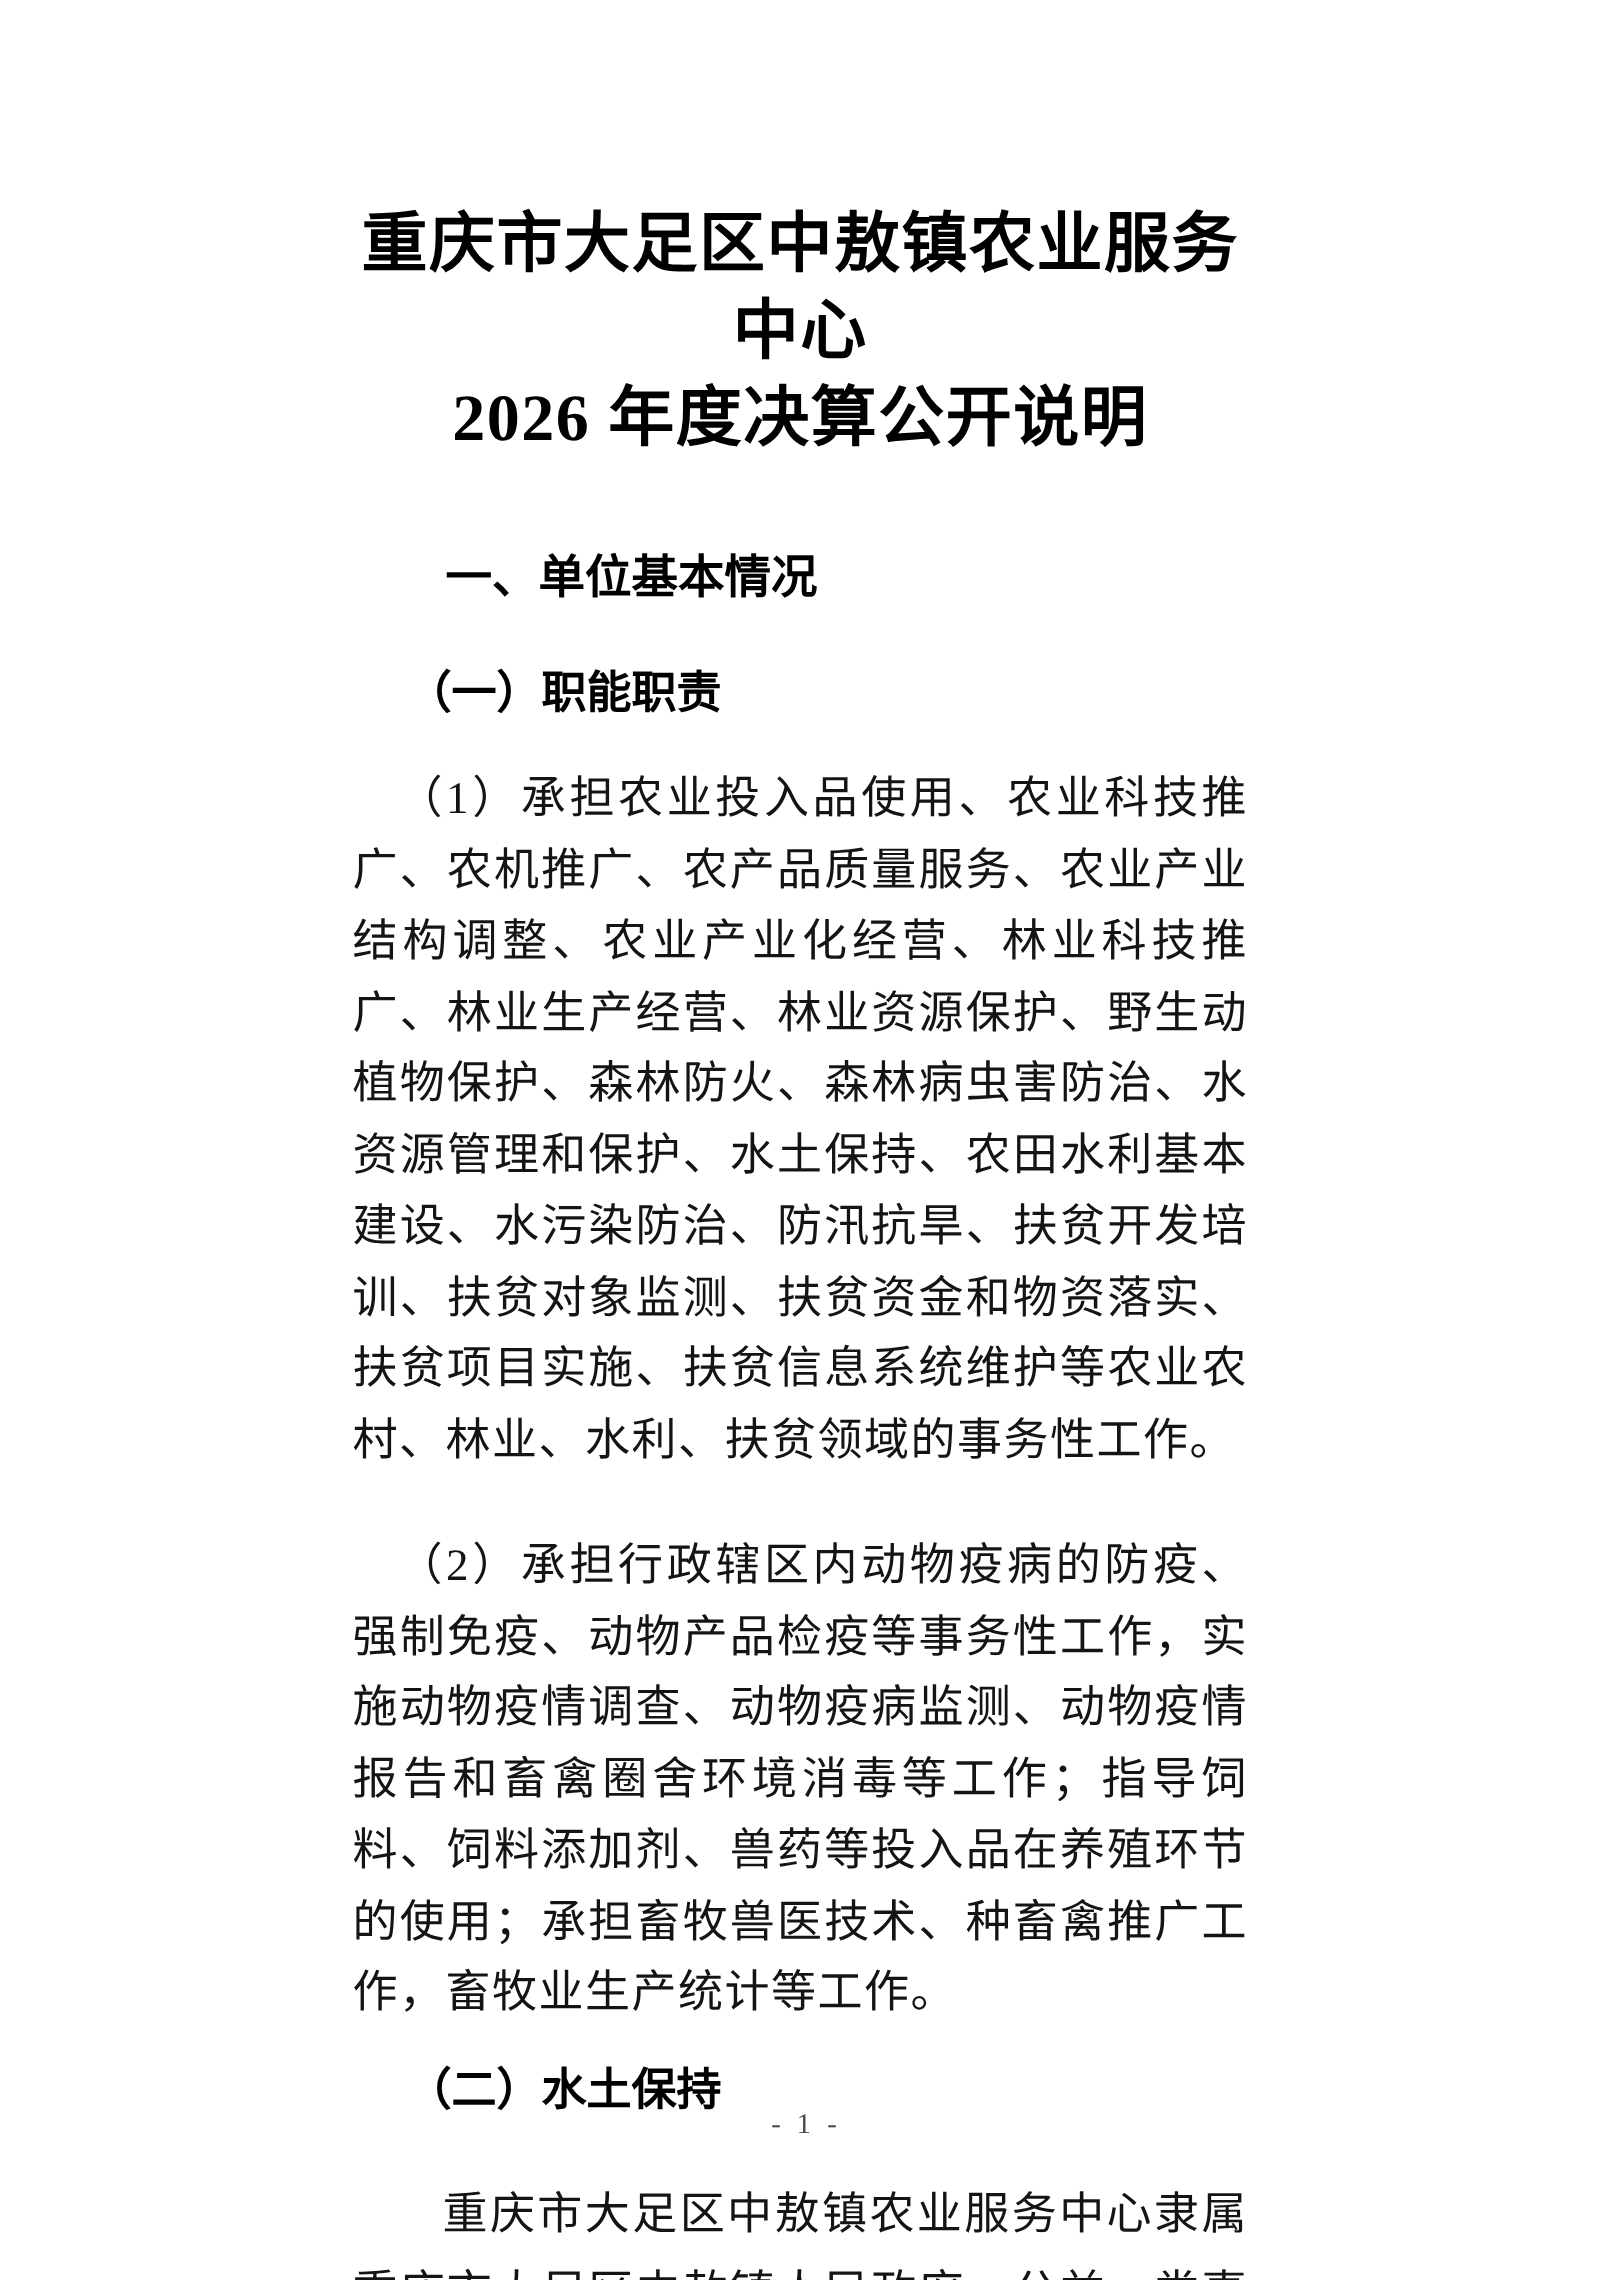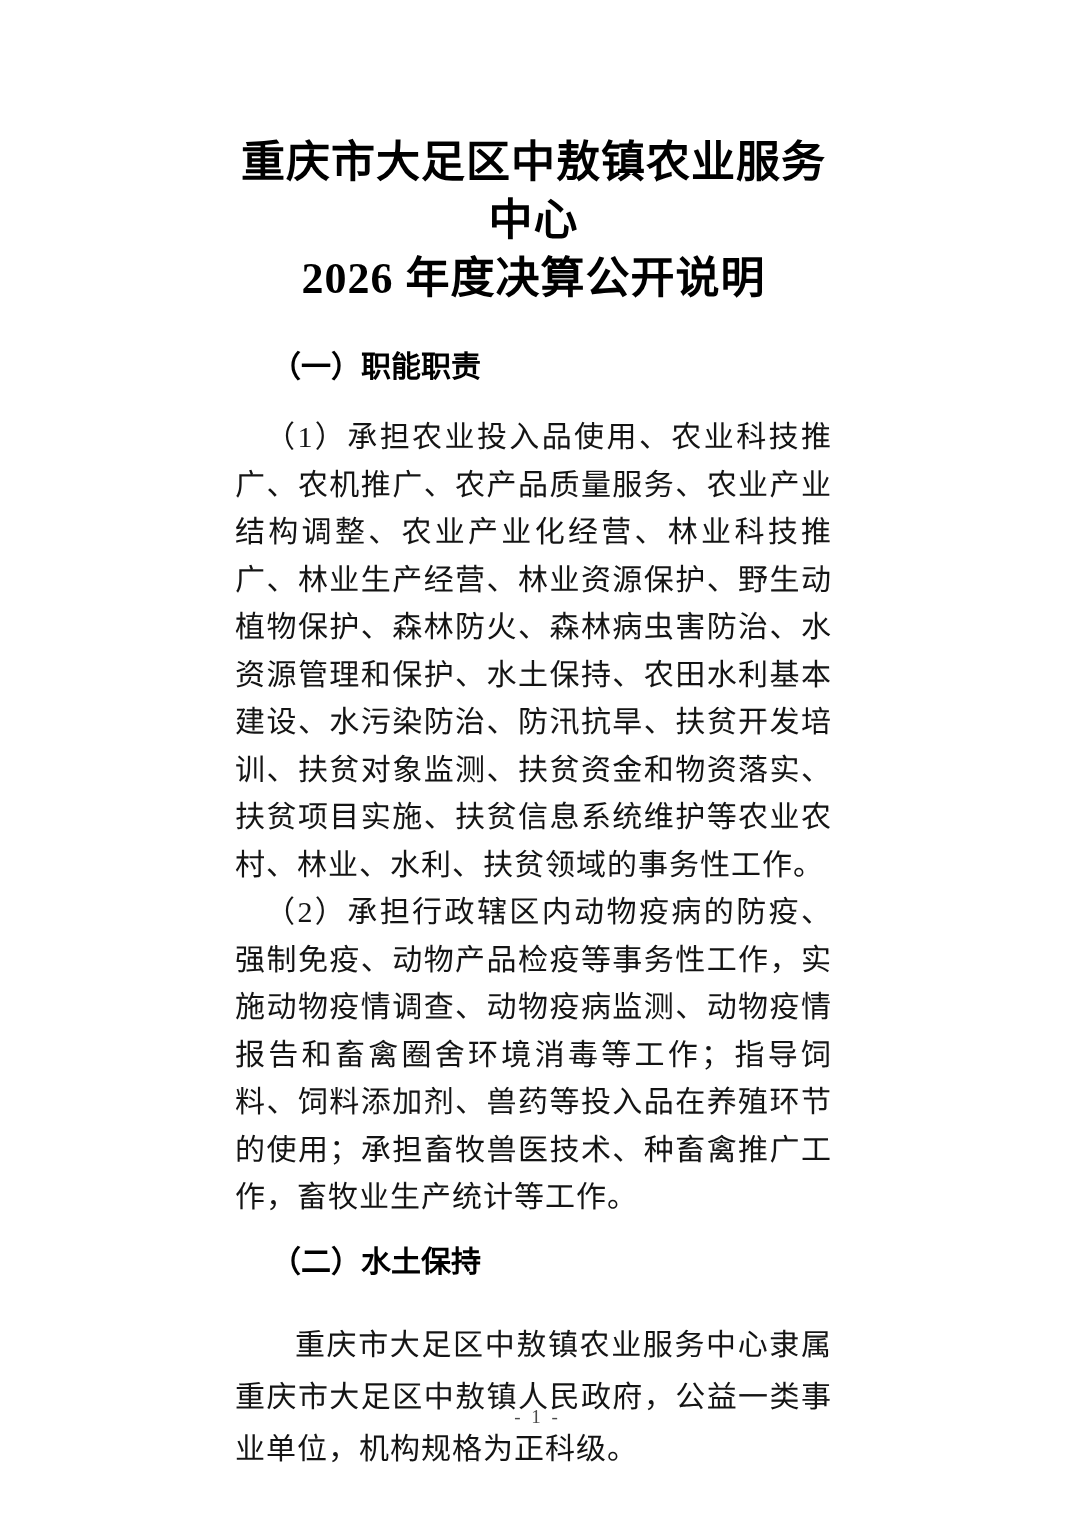--- a/index.html
+++ b/index.html
@@ -54,20 +54,21 @@
     font-size: 30px;
     line-height: 47.5px;
     letter-spacing: 1px;
     text-align: justify;
     text-justify: inter-character;
     margin: 0;
     color: #141414;
   }
   .body-para.numbered {
     text-indent: 1em;
+    margin-top: 36px;
   }
   .body-para.plain {
     text-indent: 2em;
   }
   .body-para.first-after-heading {
     margin-top: 27px;
   }
   .body-para.org {
     margin-top: 38px;
     line-height: 52px;
@@ -94,20 +95,21 @@
 <body>
 
 <div class="page">
   <div class="content">
 
     <div class="doc-title">
       <div>重庆市大足区中敖镇农业服务中心</div>
       <div>2026 年度决算公开说明</div>
     </div>
 
+    <h2 class="section-heading first">一、单位基本情况</h2>
 
     <h3 class="sub-heading">（一）职能职责</h3>
 
     <p class="body-para numbered first-after-heading">（1）承担农业投入品使用、农业科技推广、农机推广、农产品质量服务、农业产业结构调整、农业产业化经营、林业科技推广、林业生产经营、林业资源保护、野生动植物保护、森林防火、森林病虫害防治、水资源管理和保护、水土保持、农田水利基本建设、水污染防治、防汛抗旱、扶贫开发培训、扶贫对象监测、扶贫资金和物资落实、扶贫项目实施、扶贫信息系统维护等农业农村、林业、水利、扶贫领域的事务性工作。</p>
 
     <p class="body-para numbered">（2）承担行政辖区内动物疫病的防疫、强制免疫、动物产品检疫等事务性工作，实施动物疫情调查、动物疫病监测、动物疫情报告和畜禽圈舍环境消毒等工作；指导饲料、饲料添加剂、兽药等投入品在养殖环节的使用；承担畜牧兽医技术、种畜禽推广工作，畜牧业生产统计等工作。</p>
 
     <h3 class="sub-heading second">（二）水土保持</h3>
 
     <p class="body-para plain org">重庆市大足区中敖镇农业服务中心隶属重庆市大足区中敖镇人民政府，公益一类事业单位，机构规格为正科级。</p>

